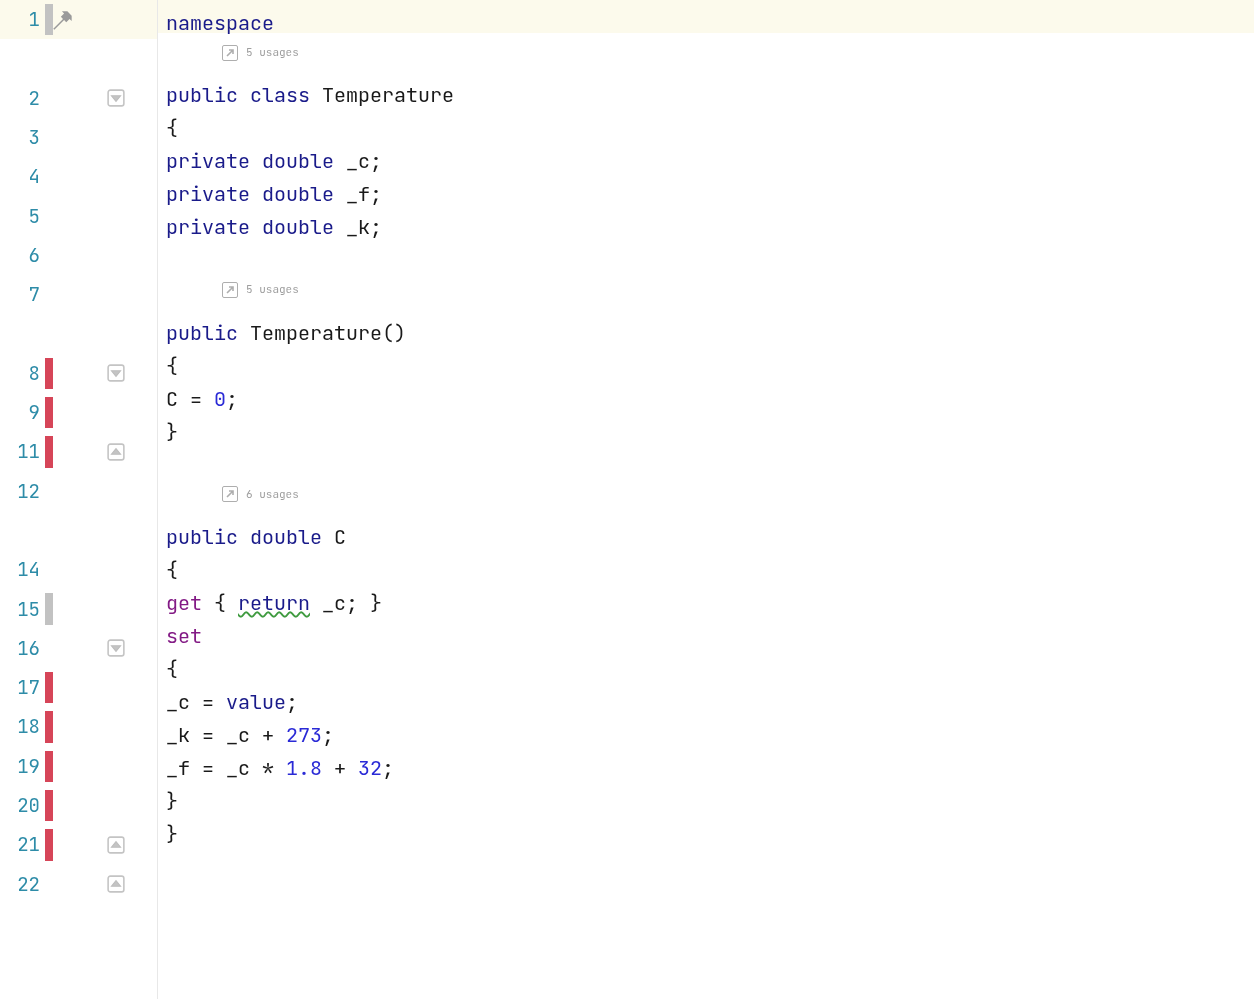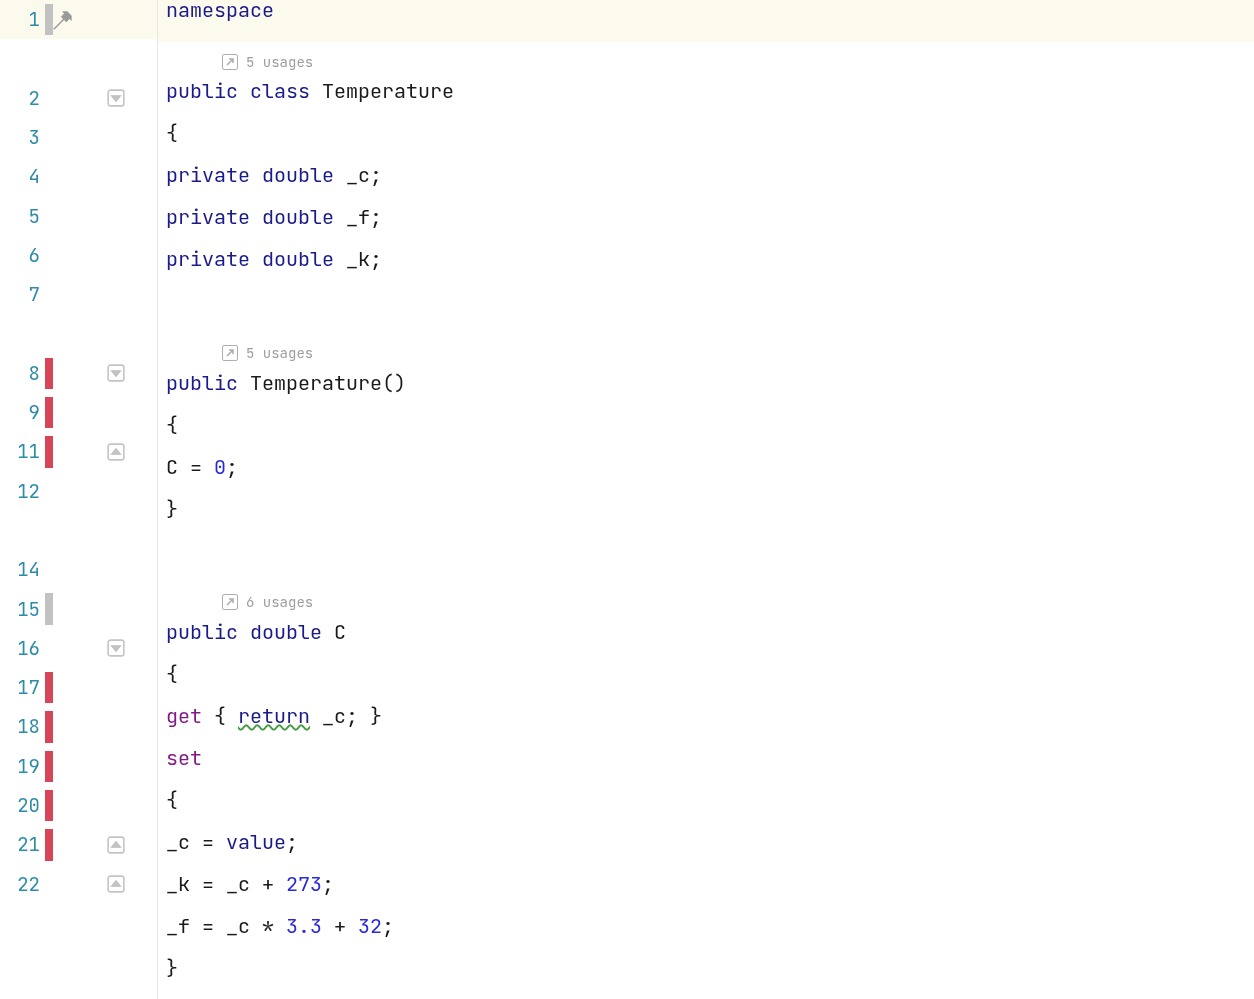--- a/index.html
+++ b/index.html
@@ -82,34 +82,34 @@
     width: 26px;
     height: 26px;
     fill: #9a9a9a;
   }
   .code-area {
     flex: 1;
     position: relative;
     background: #fff;
   }
   .code-row {
-    height: 42px;
-    display: flex;
-    align-items: flex-start;
+    height: 33px;
+    display: flex;
+    align-items: flex-end;
     padding-left: 8px;
     white-space: pre;
     font-size: 20px;
   }
   .code-row.curr { background: #fcfaec; }
   .usages-row {
     height: 39.3px;
     display: flex;
     align-items: center;
     padding-left: 8px;
-    font-size: 14px;
+    font-size: 11px;
     color: #9e9e9e;
   }
   .usages-row .arrow-icon {
     width: 16px; height: 16px;
     border: 1.5px solid #aeaeae;
     border-radius: 2px;
     margin-right: 8px;
     display: inline-flex;
     align-items: center;
     justify-content: center;
@@ -363,19 +363,19 @@
     <div class="code-row">        <span class="contextkw">get</span><span class="plain"> { </span><span class="kw squiggle">return</span><span class="plain"> _c; }</span></div>
 
     <div class="code-row">        <span class="contextkw">set</span></div>
 
     <div class="code-row">        <span class="plain">{</span></div>
 
     <div class="code-row">            <span class="plain">_c = </span><span class="kw">value</span><span class="plain">;</span></div>
 
     <div class="code-row">            <span class="plain">_k = _c + </span><span class="num">273</span><span class="plain">;</span></div>
 
-    <div class="code-row">            <span class="plain">_f = _c * </span><span class="num">3.3</span><span class="plain"> + </span><span class="num">32</span><span class="plain">;</span></div>
+    <div class="code-row">            <span class="plain">_f = _c * </span><span class="num">1.8</span><span class="plain"> + </span><span class="num">32</span><span class="plain">;</span></div>
 
     <div class="code-row">        <span class="plain">}</span></div>
 
     <div class="code-row">    <span class="plain">}</span></div>
   </div>
 </div>
 
 </body></html>

